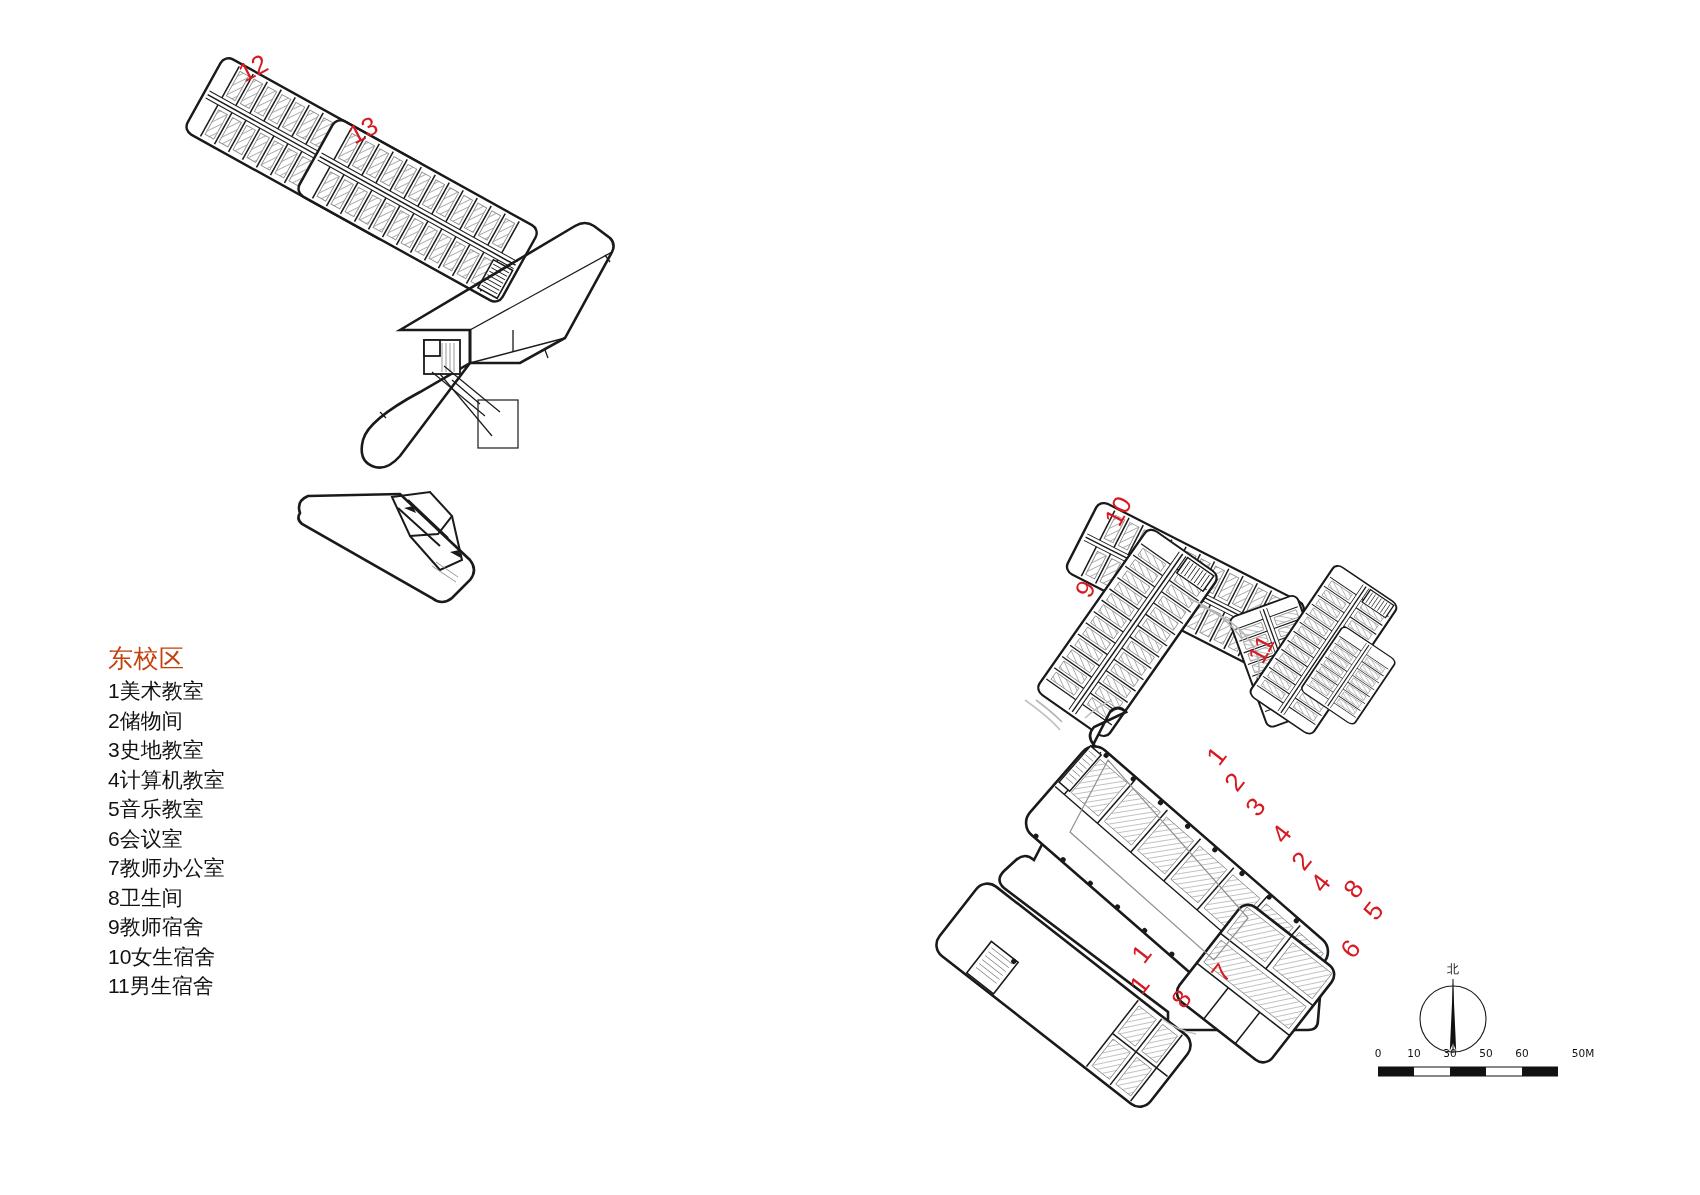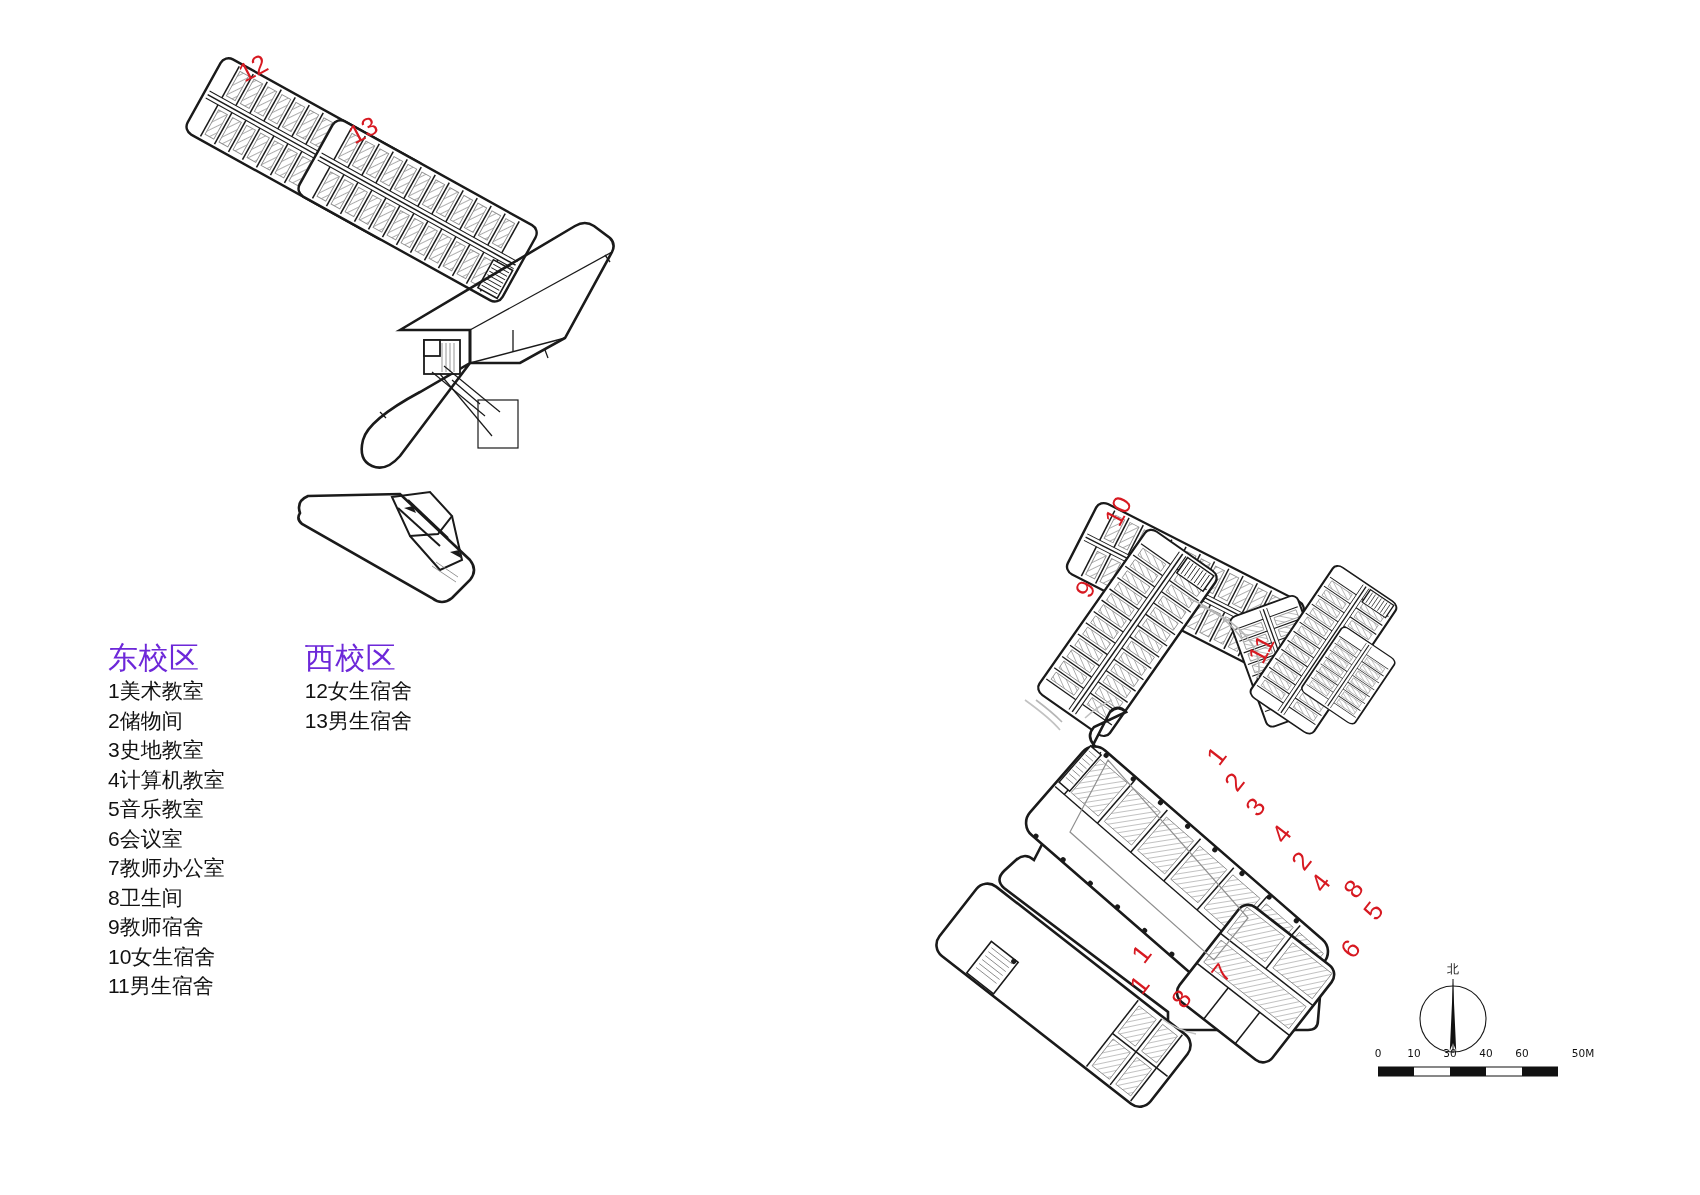--- a/index.html
+++ b/index.html
@@ -37,25 +37,25 @@
     top: 640px;
     display: flex;
     gap: 80px;
     align-items: flex-start;
   }
   .legend-col {
     display: flex;
     flex-direction: column;
   }
   .legend-title {
-    font-size: 30px;
+    font-size: 25px;
     line-height: 36px;
     letter-spacing: 0.5px;
     white-space: nowrap;
-    color: #6d28d9;
+    color: #c2410c;
   }
   .legend-item {
     font-size: 21px;
     line-height: 29.5px;
     white-space: nowrap;
     color: #111;
   }
 
   
   .compass {
@@ -517,42 +517,37 @@
       <div class="legend-item">3史地教室</div>
       <div class="legend-item">4计算机教室</div>
       <div class="legend-item">5音乐教室</div>
       <div class="legend-item">6会议室</div>
       <div class="legend-item">7教师办公室</div>
       <div class="legend-item">8卫生间</div>
       <div class="legend-item">9教师宿舍</div>
       <div class="legend-item">10女生宿舍</div>
       <div class="legend-item">11男生宿舍</div>
     </div>
-    <div class="legend-col">
-      <div class="legend-title">西校区</div>
-      <div class="legend-item">12女生宿舍</div>
-      <div class="legend-item">13男生宿舍</div>
-    </div>
   </div>
 
   <div class="compass">
     <div class="compass-label">北</div>
     <svg viewBox="0 0 80 92" width="80" height="92">
       <circle cx="40" cy="56" r="33" fill="none" stroke="#1a1a1a" stroke-width="1.1"></circle>
       <polygon points="40,18 43.2,88 40,80 36.8,88" fill="#111111"></polygon>
       <line x1="40" y1="16" x2="40" y2="90" stroke="#111111" stroke-width="1"></line>
     </svg>
   </div>
 
   <div class="scalebar">
     <div class="scale-ticklabels">
       <span style="left:0%">0</span>
       <span style="left:20%">10</span>
       <span style="left:40%">30</span>
-      <span style="left:60%">40</span>
+      <span style="left:60%">50</span>
       <span style="left:80%">60</span>
       <span class="last" style="left:100%">50M</span>
     </div>
     <svg viewBox="0 0 180 20" width="180" height="20" style="position:absolute;left:0;top:15px">
       <rect x="0" y="4" width="180" height="9" fill="#ffffff" stroke="#111111" stroke-width="1"></rect>
       <rect x="0" y="4" width="36" height="9" fill="#111111"></rect>
       <rect x="72" y="4" width="36" height="9" fill="#111111"></rect>
       <rect x="144" y="4" width="36" height="9" fill="#111111"></rect>
     </svg>
   </div>

